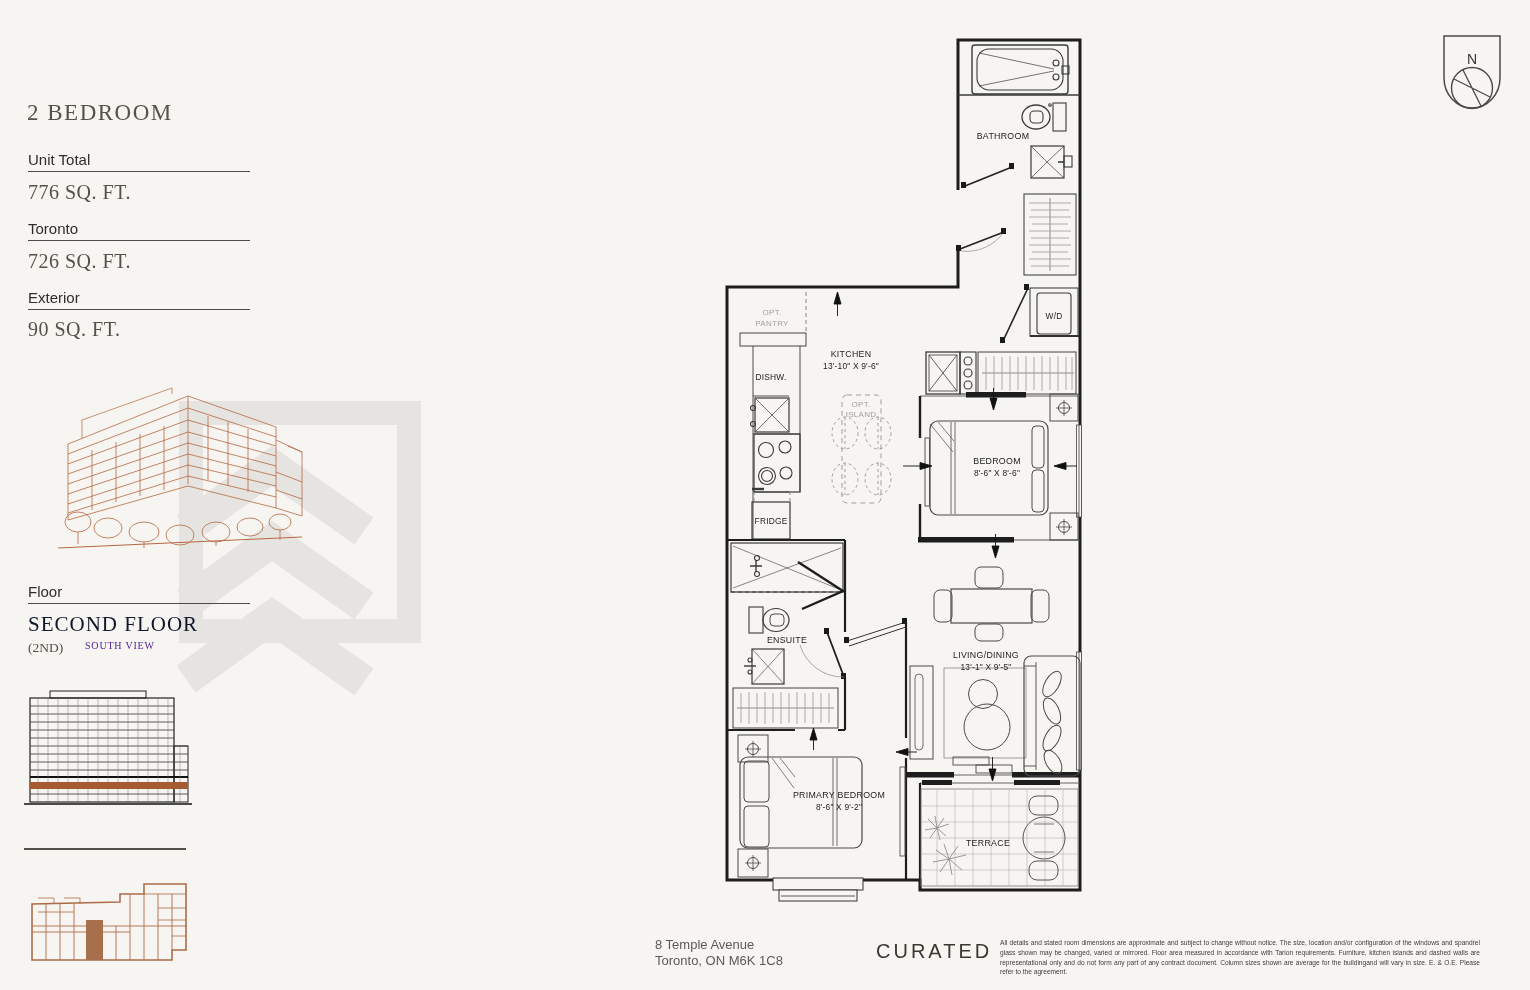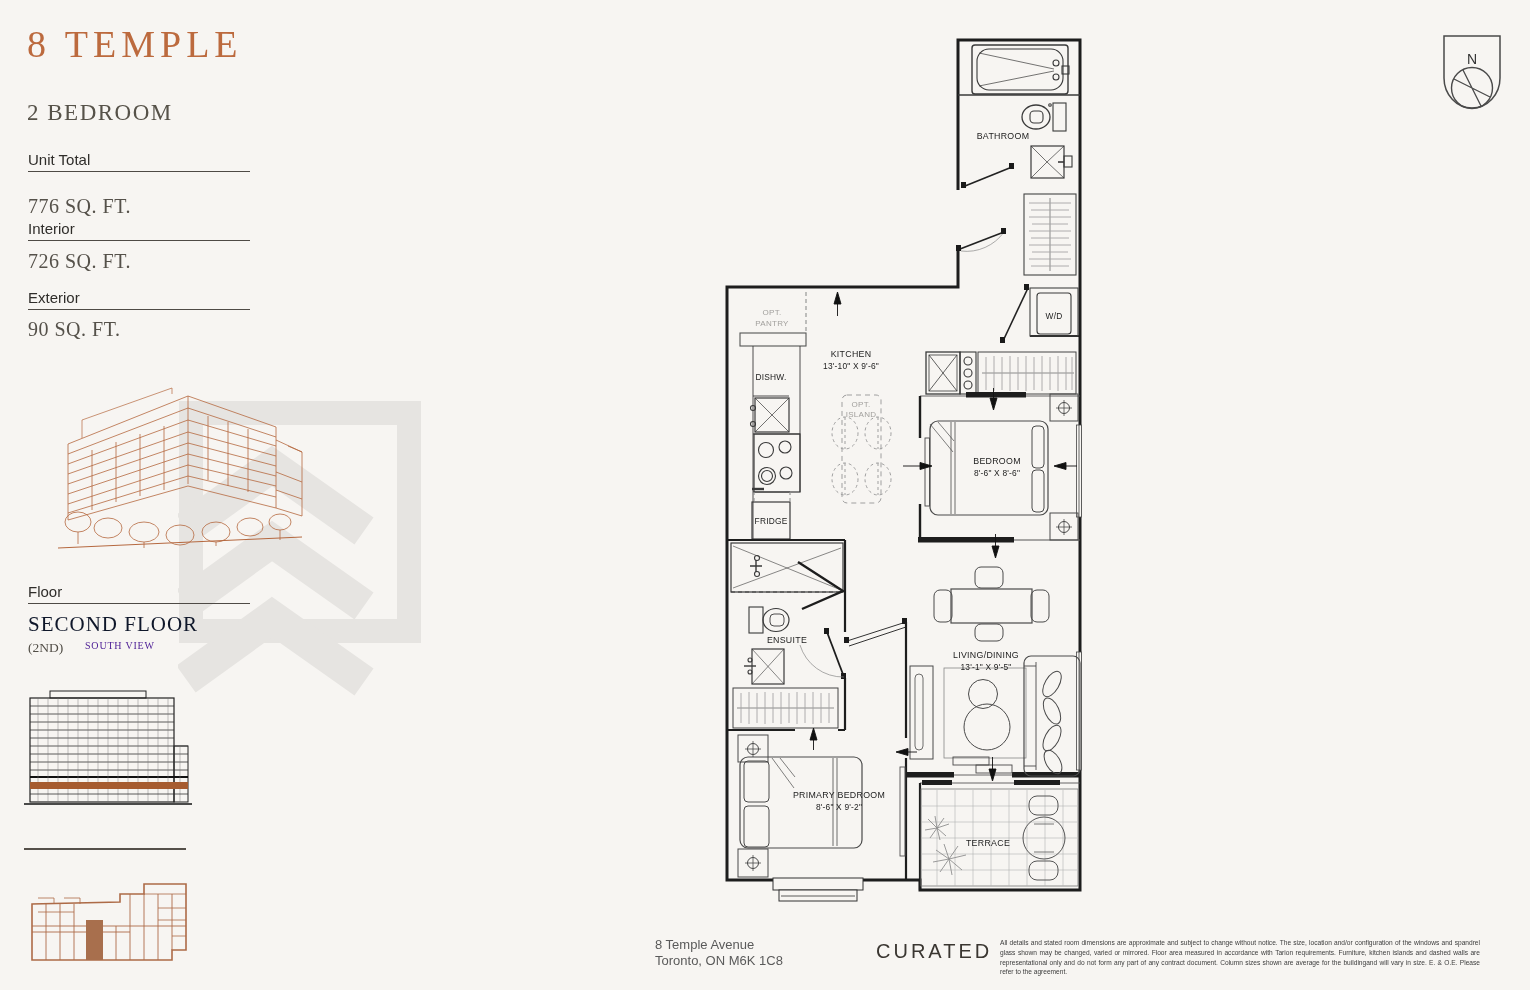--- a/index.html
+++ b/index.html
@@ -37,28 +37,27 @@
 
 <div id="page">
 
   <svg id="wm-logo" class="abs" width="248" height="310" viewBox="0 0 248 310">
     <rect x="13" y="15" width="218" height="218" fill="none" stroke="#e6e4e1" stroke-width="24"></rect>
     <polyline points="8,130 94,68 186,133" fill="none" stroke="#e6e4e1" stroke-width="33"></polyline>
     <polyline points="8,205 94,143 186,208" fill="none" stroke="#e6e4e1" stroke-width="33"></polyline>
     <polyline points="8,281 94,219 186,284" fill="none" stroke="#e6e4e1" stroke-width="33"></polyline>
   </svg>
 
-  <div id="logo" class="abs sb">8 TEMPLE</div>
   <div id="unit-type" class="abs sb">2 BEDROOM</div>
 
   <div class="abs sb stat-label" style="left:28px;top:151px">Unit Total</div>
   <div class="abs sb stat-line" style="left:28px;top:171px"></div>
-  <div class="abs sb stat-value" style="left:28px;top:195px">776 SQ. FT.</div>
-
-  <div class="abs sb stat-label" style="left:28px;top:220px">Interior</div>
+  <div class="abs sb stat-value" style="left:28px;top:181px">776 SQ. FT.</div>
+
+  <div class="abs sb stat-label" style="left:28px;top:220px">Toronto</div>
   <div class="abs sb stat-line" style="left:28px;top:240px"></div>
   <div class="abs sb stat-value" style="left:28px;top:250px">726 SQ. FT.</div>
 
   <div class="abs sb stat-label" style="left:28px;top:289px">Exterior</div>
   <div class="abs sb stat-line" style="left:28px;top:309px"></div>
   <div class="abs sb stat-value" style="left:28px;top:318px">90 SQ. FT.</div>
 
   <svg class="abs sb" style="left:52px;top:380px" width="252" height="178" viewBox="0 0 252 178" stroke="#b5683f" fill="none" stroke-width="0.8">
     <path d="M16,64 L136,16 L224,47"></path>
     <path d="M16,64 V140 M136,16 V104 M224,47 V128"></path>

